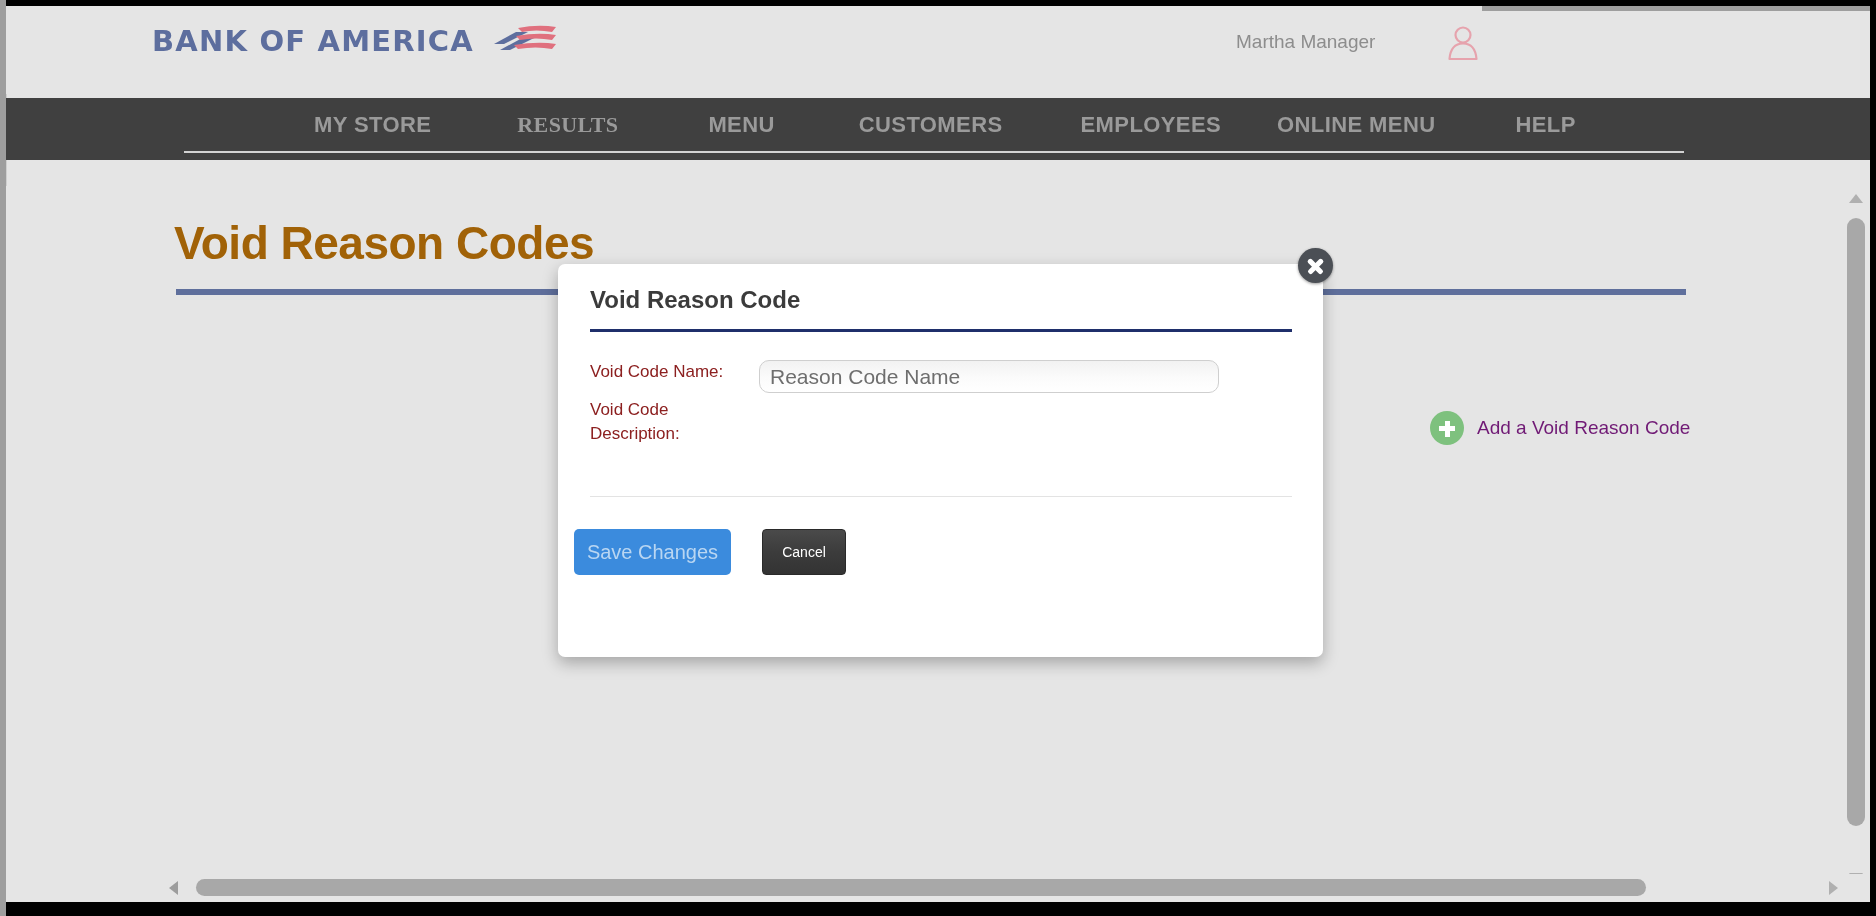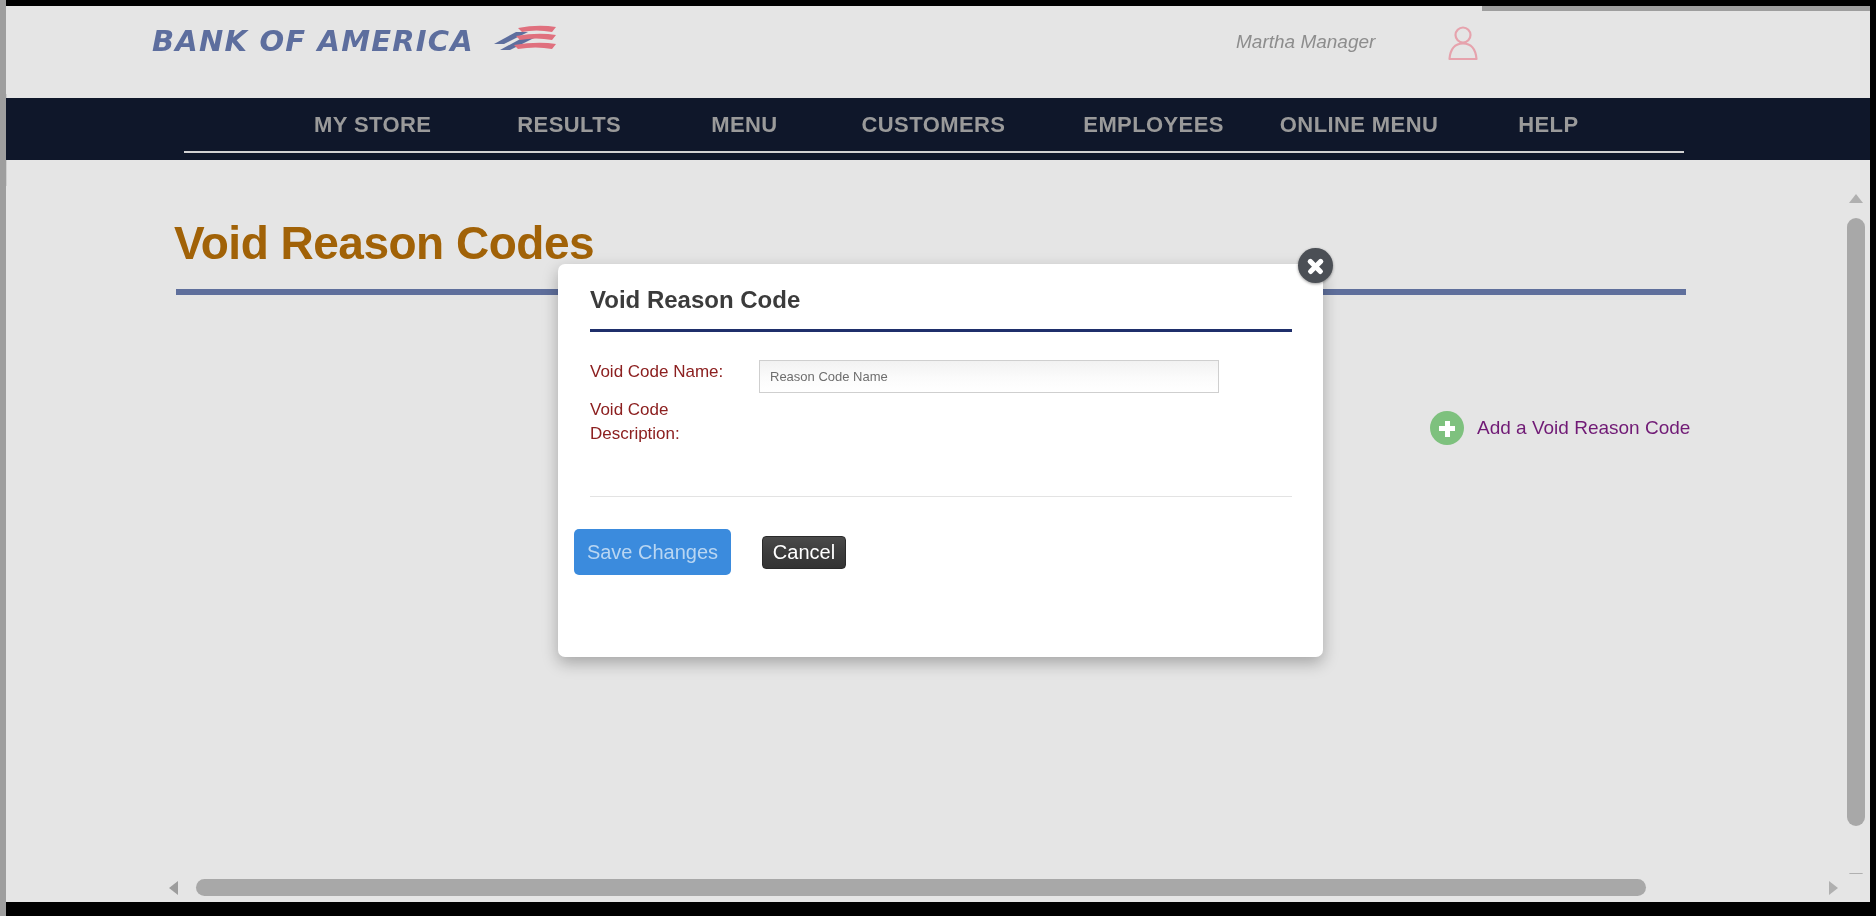--- a/index.html
+++ b/index.html
@@ -32,21 +32,20 @@
   .left-edge {
     position: absolute; left: 0; top: 0; width: 6px; height: 916px;
     background: #9e9e9e;
   }
 
   
   #header {
     position: absolute; left: 0; top: 0;
     width: 1476px; height: 88px;
     background: #e5e5e5;
-    font-style: italic;
   }
   #logo {
     position: absolute; left: 146px; top: 16px;
     display: flex; align-items: center;
   }
   #logo .wordmark {
     font-family: "DejaVu Sans", sans-serif;
     font-size: 29px;
     font-weight: 700;
     letter-spacing: 1.2px;
@@ -66,39 +65,39 @@
     white-space: nowrap;
     cursor: pointer;
   }
   #user-name { left: 474px; top: 25px; }
   #user-icon { position: absolute; left: 680px; top: 16px; }
 
   
   #nav {
     position: absolute; left: 0; top: 92px;
     width: 1864px; height: 62px;
-    background: #0f172a;
+    background: #404040;
   }
   #nav .nav-inner {
     position: absolute; left: 178px; top: 0;
     width: 1500px; height: 55px;
     display: flex; align-items: center;
     border-bottom: 2px solid #d2d2d2;
   }
   .nav-item {
     font-family: "Liberation Sans", sans-serif;
     font-size: 22px;
     font-weight: 700;
     color: #9a9a9a;
     letter-spacing: 0.4px;
     white-space: nowrap;
     cursor: pointer;
   }
   #nav-my-store   { margin-left: 130px; }
-  #nav-results    { margin-left: 86px; }
+  #nav-results    { margin-left: 86px; font-family: Liberation Serif, serif; }
   #nav-menu       { margin-left: 90px; }
   #nav-customers  { margin-left: 84px; }
   #nav-employees  { margin-left: 78px; }
   #nav-online     { margin-left: 56px; }
   #nav-help       { margin-left: 80px; }
 
   
   #content {
     position: absolute; left: 0; top: 180px;
     width: 1864px; height: 706px;
@@ -242,24 +241,24 @@
   #row-desc { left: 32px; top: 134px; }
   .f-label {
     width: 165px;
     font-size: 17px;
     color: #8c2020;
     line-height: 24px;
   }
   .f-input {
     width: 460px; height: 33px;
     border: 1px solid #cfcfcf;
-    border-radius: 0;
+    border-radius: 10px;
     background: linear-gradient(to bottom, #f2f2f2 0%, #fbfbfb 55%, #ffffff 100%);
     padding: 0 10px;
-    font-size: 13px;
+    font-size: 21px;
     color: #555;
     font-family: "Liberation Sans", sans-serif;
     outline: none;
   }
   .f-input::placeholder { color: #6e6e6e; }
   #row-name .f-input { margin-left: 4px; }
   #row-desc .f-input { margin-left: 4px; margin-top: 12px; }
 
   #modal-sep {
     position: absolute; left: 32px; top: 232px;
@@ -274,26 +273,26 @@
     width: 157px; height: 46px;
     background: #3b8bdd;
     border: none; border-radius: 5px;
     color: #b9d6f2;
     font-size: 20px;
     font-family: "Liberation Sans", sans-serif;
     cursor: pointer;
   }
   #cancel-btn {
     margin-left: 31px;
-    width: 84px; height: 33px;
+    width: 84px; height: 46px;
     background: linear-gradient(to bottom, #4a4a4a 0%, #3c3c3c 50%, #333333 100%);
     border: 1px solid #2a2a2a;
     border-radius: 4px;
     color: #ffffff;
-    font-size: 20px;
+    font-size: 14px;
     font-family: "Liberation Sans", sans-serif;
     cursor: pointer;
   }
 </style>
 </head>
 <body>
 
 <div id="frame">
   <div class="left-edge"></div>
   <div id="viewport">

